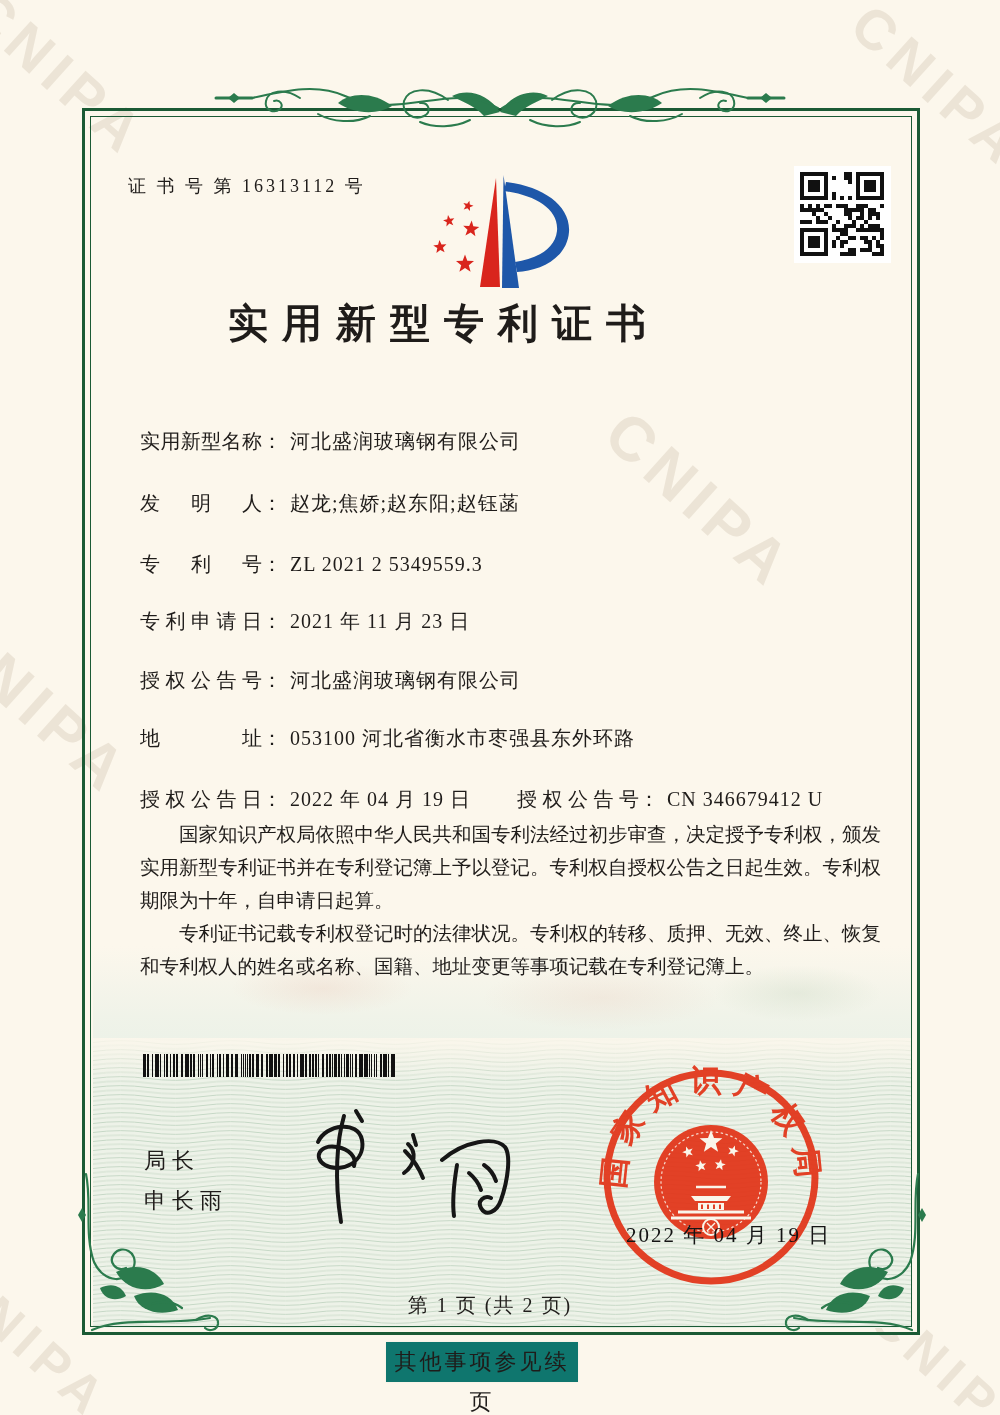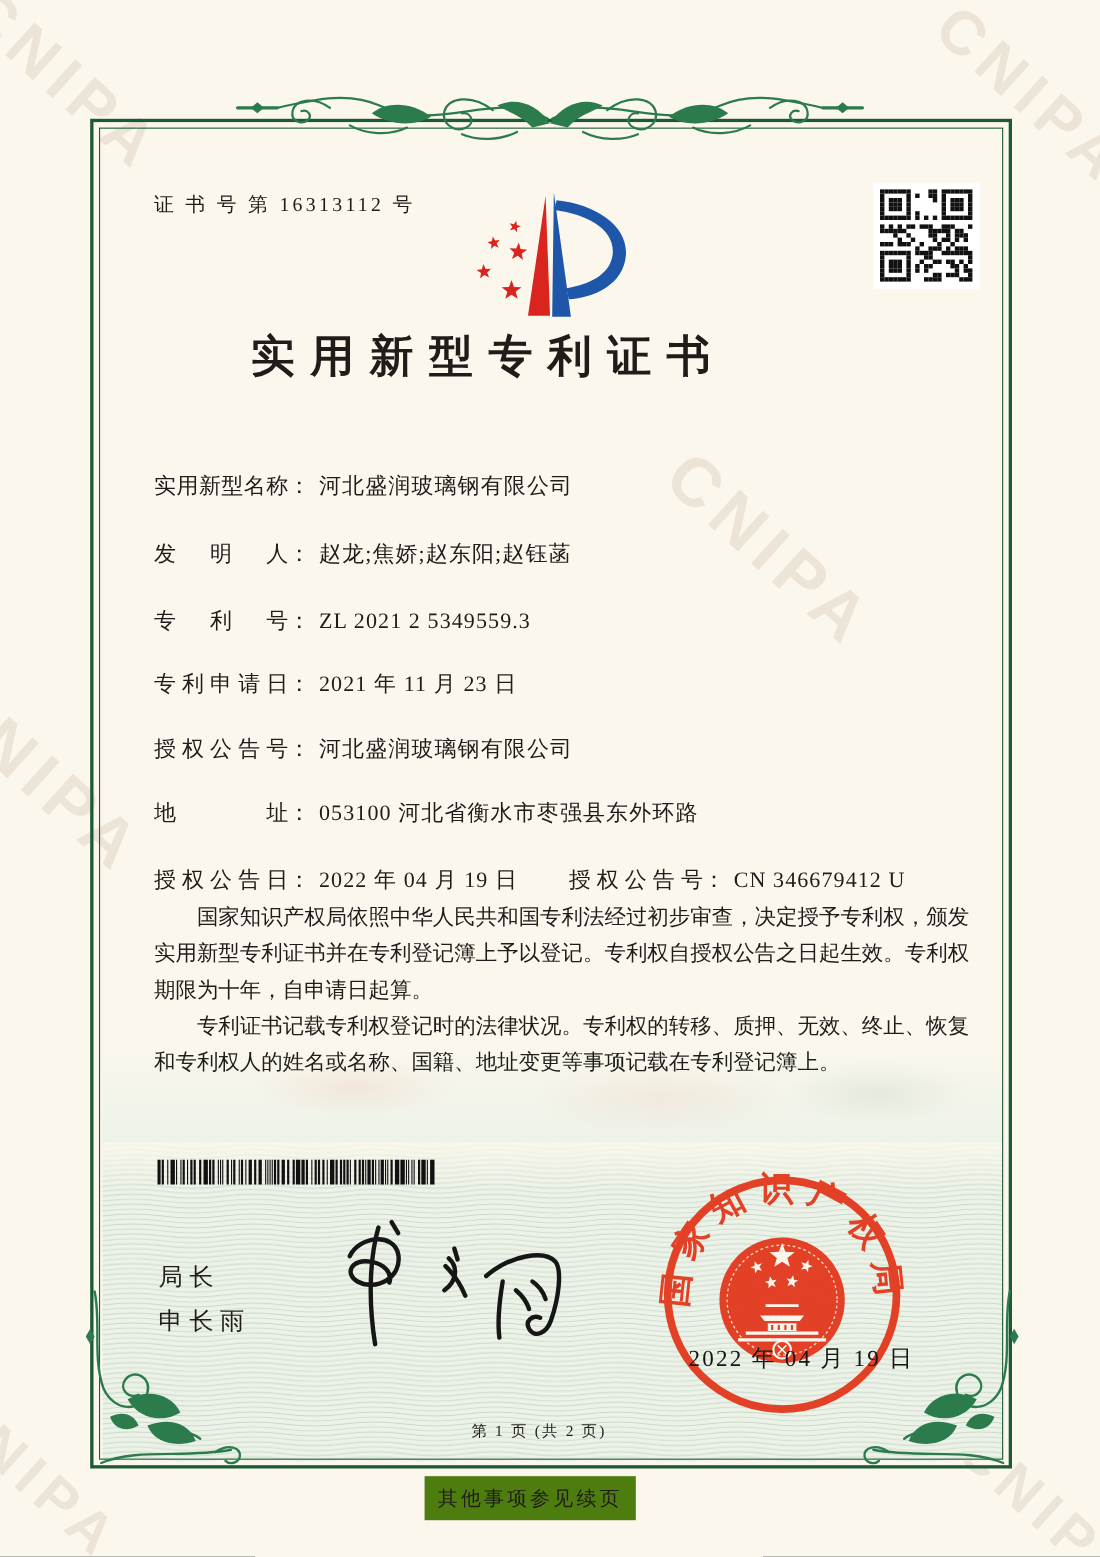--- a/index.html
+++ b/index.html
@@ -29,42 +29,42 @@
   }
   .guilloche{position:absolute; left:93px; top:1038px; z-index:1;}
   
   .border-outer{position:absolute; left:82px; top:108px; width:832px; height:1221px;
     border:3px solid var(--green); z-index:2;}
   .border-inner{position:absolute; left:90px; top:116px; width:820px; height:1209px;
     border:1px solid var(--green); z-index:2;}
   .orn{position:absolute; z-index:3;}
   
   .abs{position:absolute; z-index:5;}
-  .cert-no{left:140px; top:174px; font-size:18px; letter-spacing:3px;}
+  .cert-no{left:128px; top:174px; font-size:18px; letter-spacing:3px;}
   .title{left:0; top:296px; width:874px; text-align:center; font-size:40px;
     font-weight:bold; letter-spacing:14px; text-indent:14px;}
   .frow{left:140px; width:760px; font-size:20px; white-space:nowrap;}
   .flabel{display:inline-block; width:122px; text-align:justify; text-align-last:justify;
     vertical-align:bottom;}
   .fcolon{display:inline-block; margin-right:8px;}
   .fvalue{letter-spacing:1px;}
   .grant-b{position:absolute; left:377px; top:0; white-space:nowrap;}
   .body-text{left:140px; top:818px; width:741px; font-size:19.5px; line-height:33px;
     text-align:justify; z-index:5;
     font-family:"Liberation Serif","DejaVu Serif",serif;}
   .body-text p{margin:0; text-indent:2em;}
   .barcode{left:143px; top:1054px; z-index:5;}
   .signer{left:144px; font-size:22px; letter-spacing:6px; z-index:5;}
   .sig-svg{left:296px; top:1106px; z-index:5;}
   .seal{left:596px; top:1060px; z-index:6;}
   .seal-date{left:626px; top:1221px; font-size:21px; letter-spacing:2px; z-index:7; color:#141414;}
-  .page-ind{left:10px; top:1292px; width:960px; text-align:center; font-size:14px;
+  .page-ind{left:10px; top:1292px; width:960px; text-align:center; font-size:20px;
     letter-spacing:2px; z-index:5;}
-  .note-box{left:386px; top:1342px; width:192px; height:40px; background:#4d7c0f;
-    z-index:5; text-align:center; line-height:40px; font-size:18px; letter-spacing:3px;
+  .note-box{left:386px; top:1342px; width:192px; height:40px; background:#0f766e;
+    z-index:5; text-align:center; line-height:40px; font-size:22px; letter-spacing:3px;
     box-shadow:0 0 2px rgba(0,0,0,.06);}
   svg{display:block;}
 </style>
 </head>
 <body>
 
 <div id="page">
 
   <div class="wm" style="left:58px;top:72px;font-size:58px">CNIPA</div>
   <div class="wm" style="left:938px;top:86px;font-size:56px">CNIPA</div>

